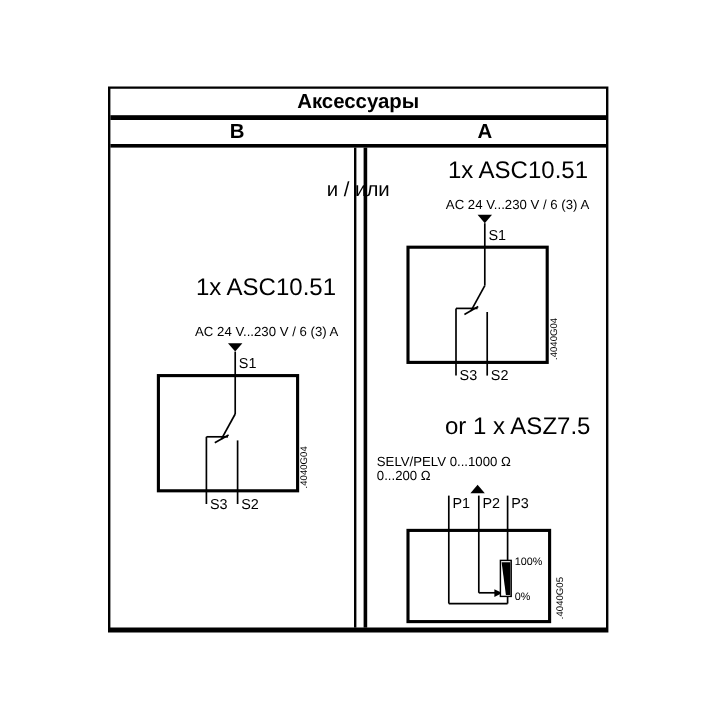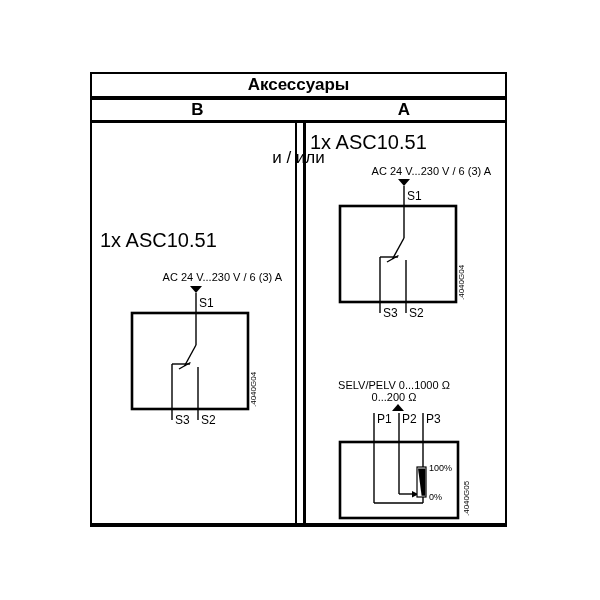--- a/index.html
+++ b/index.html
@@ -13,23 +13,23 @@
   .row-cols{position:relative;height:20px;line-height:20px;font-size:17px;
             border-bottom:3px solid #000;}
   .row-cols .cell{position:absolute;top:0;height:20px;text-align:center;}
   .cell-b{left:0;width:211px;font-weight:bold;}
   .cell-conn{left:0;width:100%;font-weight:normal;margin-top:48px;}
   .cell-a{left:211px;width:202px;font-weight:bold;}
   .body-row{position:relative;height:400px;}
   .divider-thin{position:absolute;left:203px;top:0;width:2px;height:100%;background:#000;}
   .divider-thick{position:absolute;left:211px;top:0;width:3px;height:100%;background:#000;}
   
-  .dtitle{position:absolute;width:180px;text-align:left;font-size:20px;white-space:nowrap;}
+  .dtitle{position:absolute;width:180px;text-align:right;font-size:20px;white-space:nowrap;}
   .drating{position:absolute;width:180px;text-align:right;font-size:11px;white-space:nowrap;}
-  .ranges{position:absolute;left:324px;top:380px;width:140px;text-align:center;
+  .ranges{position:absolute;left:314px;top:380px;width:140px;text-align:left;
           font-size:11px;line-height:11.5px;white-space:nowrap;}
   svg{position:absolute;overflow:visible;}
   svg text{font-family:"Liberation Sans","DejaVu Sans",sans-serif;fill:#000;}
   .t-term{font-size:12px;}
   .t-ref{font-size:8px;}
   .t-pct{font-size:9px;}
   .wire{stroke:#000;stroke-width:1.4;fill:none;}
   .frame{stroke:#000;stroke-width:2.6;fill:none;}
   .blk{fill:#000;stroke:none;}
 </style>
@@ -80,20 +80,21 @@
     <line class="wire" x1="71" y1="65" x2="59.5" y2="86"></line>
     <line class="wire" x1="54" y1="89" x2="65.5" y2="82.5"></line>
     <line class="wire" x1="47" y1="84" x2="65" y2="84"></line>
     <line class="wire" x1="47" y1="84" x2="47" y2="140"></line>
     <line class="wire" x1="73" y1="87" x2="73" y2="140"></line>
     <text class="t-term" x="50" y="144">S3</text>
     <text class="t-term" x="76" y="144">S2</text>
     <text class="t-ref" transform="rotate(-90 131 127)" x="131" y="127">.4040G04</text>
   </svg>
 
+  <div class="dtitle" style="left:312px;top:345px;">or 1 x ASZ7.5</div>
 
   <div class="ranges">
     <div>SELV/PELV 0...1000 Ω</div>
     <div>0...200 Ω</div>
   </div>
 
   <svg style="left:333px;top:400px;" width="150" height="130" viewBox="0 0 150 130">
     <polygon class="blk" points="59,11 71,11 65,4"></polygon>
     <line class="wire" x1="41" y1="13" x2="41" y2="103"></line>
     <line class="wire" x1="66" y1="13" x2="66" y2="94"></line>

